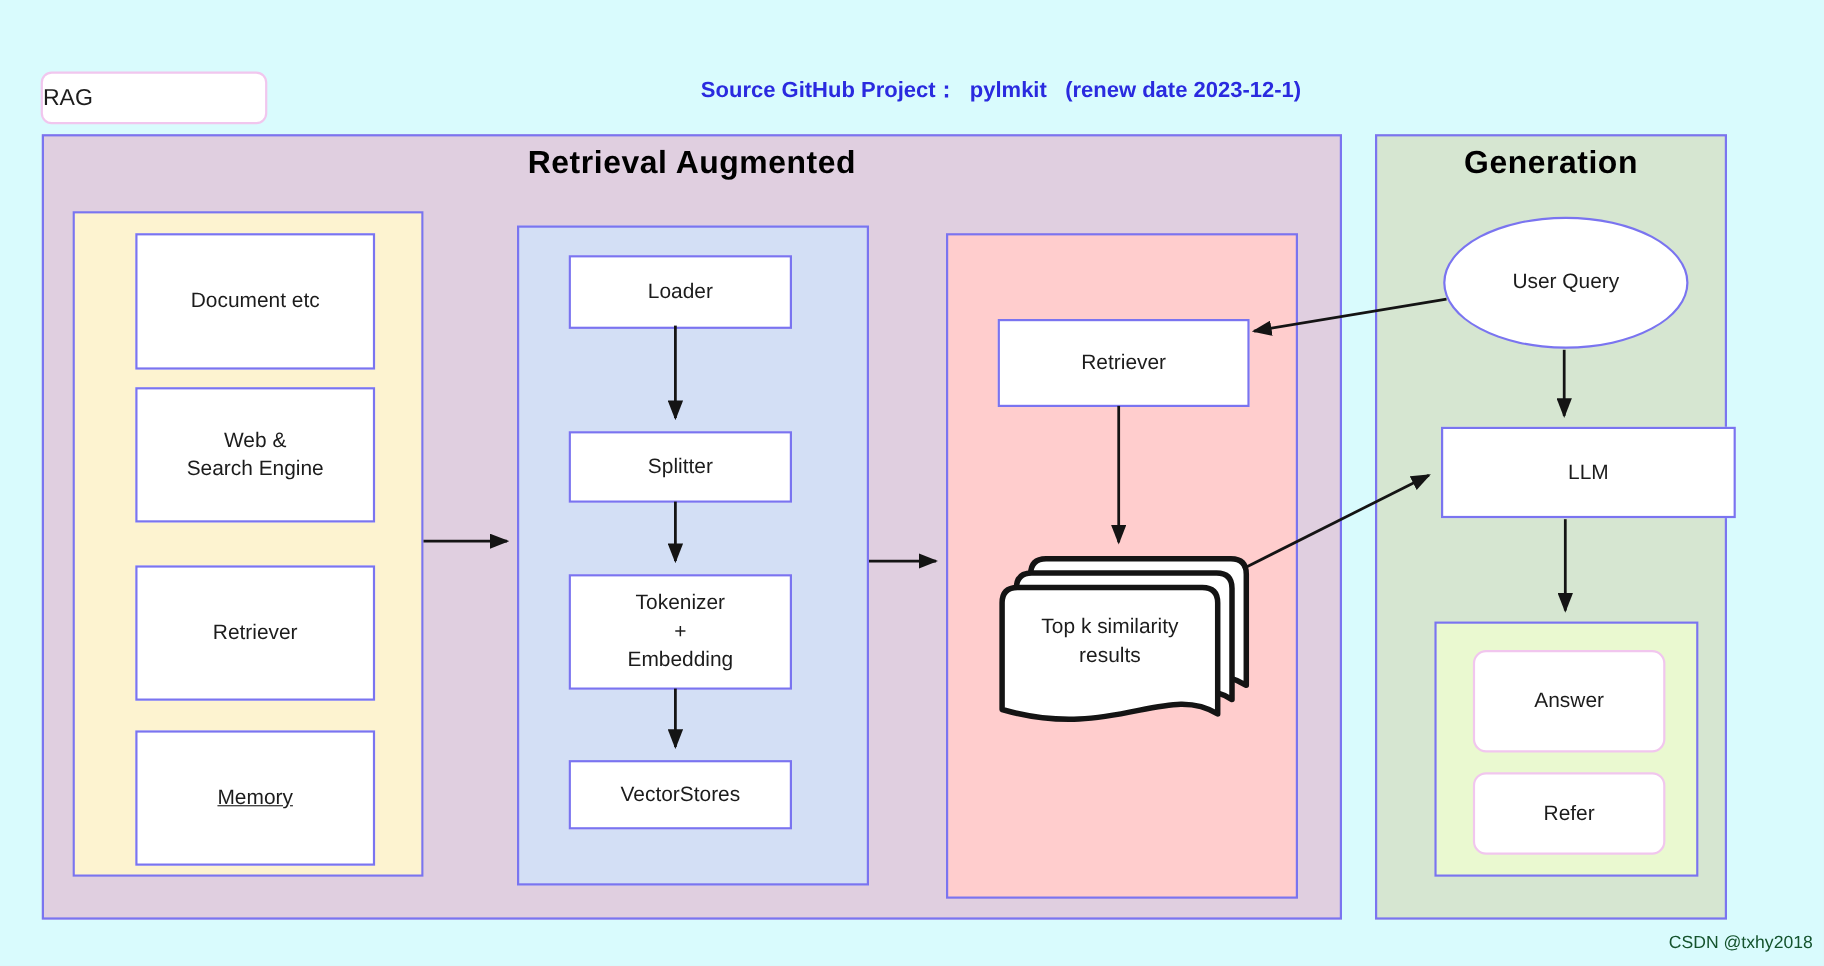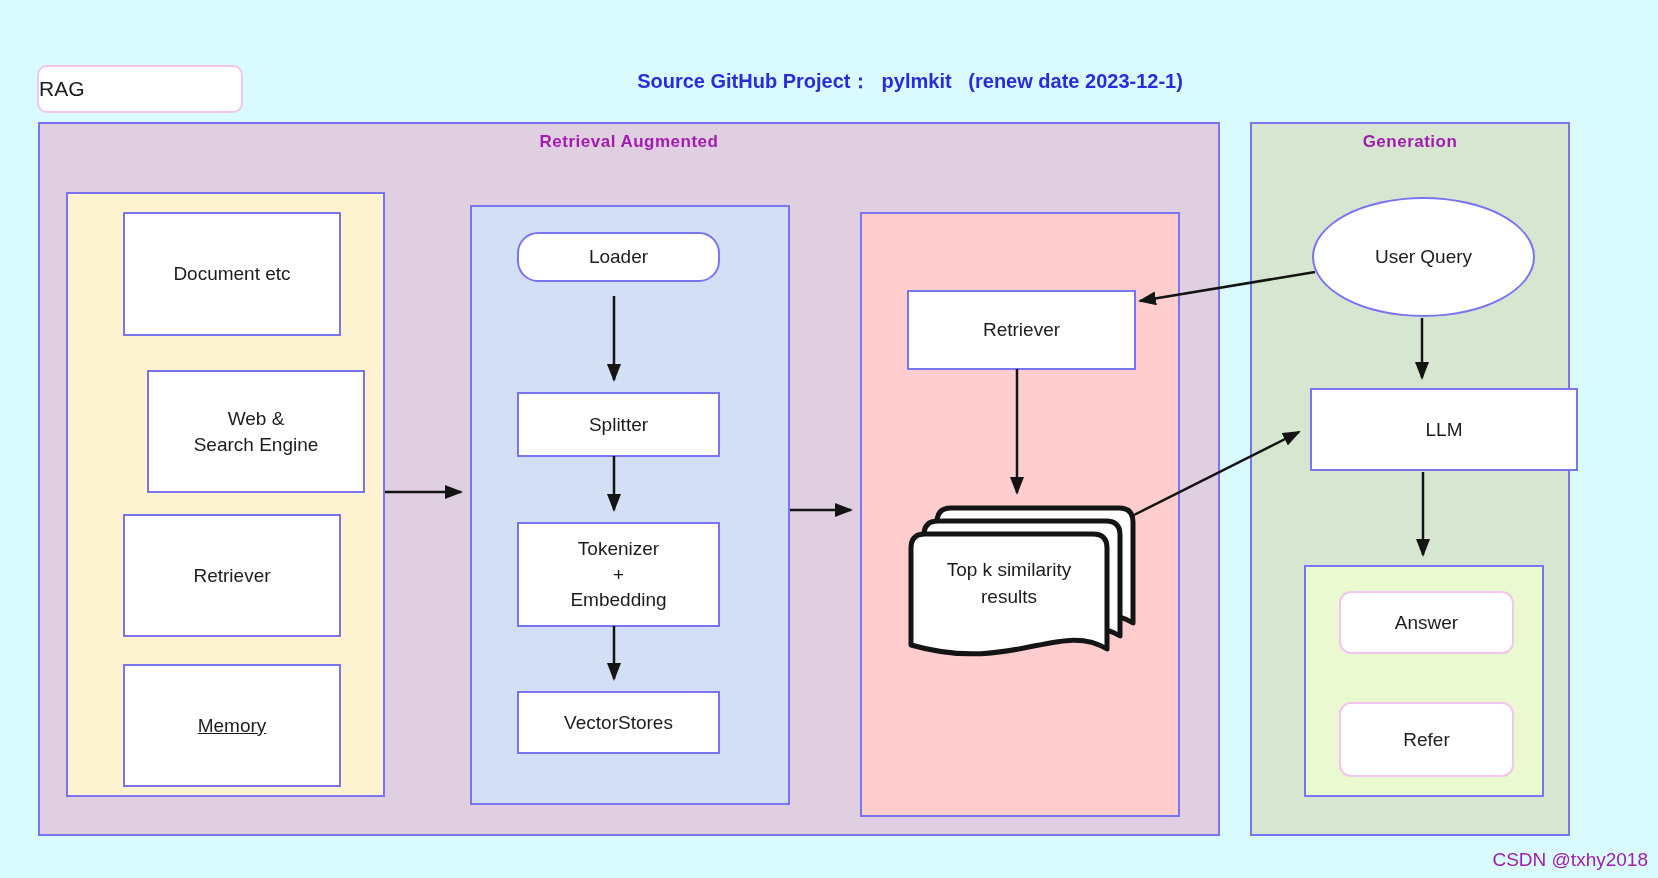--- a/index.html
+++ b/index.html
@@ -1,21 +1,21 @@
 <!DOCTYPE html>
 <html><head>
 <meta charset="utf-8">
 <style>
   html,body{margin:0;padding:0;}
   body{font-family:"Liberation Sans",sans-serif;background:#d9fbfd;}
   #canvas{position:relative;width:1658px;height:878px;background:#d9fbfd;overflow:hidden;}
 
   .panel{position:absolute;border:2px solid #7a74f0;box-sizing:border-box;}
   .panel-title{position:absolute;left:0;right:0;top:8px;text-align:center;
-    font-size:17px;font-weight:bold;color:#a21caf;letter-spacing:.5px;}
+    font-size:29px;font-weight:bold;color:#000000;letter-spacing:.5px;}
 
   .node{position:absolute;background:#ffffff;border:2px solid #7a74f0;box-sizing:border-box;
     display:flex;align-items:center;justify-content:center;text-align:center;
     font-size:19px;color:#1c1c1c;white-space:pre-line;line-height:1.35;}
 
   .soft{border:2px solid #f1c6ee;border-radius:12px;}
 
   #rag-tag{position:absolute;left:37px;top:65px;width:206px;height:48px;background:#fff;
     border:2px solid #f1c6ee;border-radius:10px;box-sizing:border-box;
     display:flex;align-items:center;justify-content:flex-start;font-size:21px;color:#1c1c1c;}
@@ -39,54 +39,54 @@
     border:2px solid #7a74f0;border-radius:50%;box-sizing:border-box;
     display:flex;align-items:center;justify-content:center;font-size:19px;color:#1c1c1c;}
 
   #doc-stack{position:absolute;left:37px;top:278px;width:260px;height:185px;}
   #topk-label{position:absolute;left:49px;top:330px;width:196px;height:80px;
     display:flex;align-items:center;justify-content:center;text-align:center;
     font-size:19px;color:#1c1c1c;white-space:pre-line;line-height:1.4;}
 
   #arrow-layer{position:absolute;left:0;top:0;width:1658px;height:878px;pointer-events:none;}
 
-  #watermark{position:absolute;top:849px;right:10px;font-size:19px;color:#a21caf;text-align:center;}
+  #watermark{position:absolute;top:849px;right:10px;font-size:16px;color:#14532d;text-align:center;}
 </style>
 </head>
 <body>
 
 <div id="canvas">
 
   <div id="rag-tag">
     <span>RAG</span>
   </div>
 
   <div id="source-note">Source GitHub Project：  pylmkit   (renew date 2023-12-1)</div>
 
   <div id="retrieval-panel" class="panel">
     <div class="panel-title">Retrieval Augmented</div>
 
     <div id="sources-panel" class="panel">
       <div class="node src-box" style="top:18px;height:124px;">
         <span>Document etc</span>
       </div>
-      <div class="node src-box" style="top:176px;margin-left:24px;">
+      <div class="node src-box" style="top:158px;">
         <span>Web &amp;
 Search Engine</span>
       </div>
       <div class="node src-box" style="top:320px;">
         <span>Retriever</span>
       </div>
       <div class="node src-box" style="top:470px;text-decoration:underline;">
         <span>Memory</span>
       </div>
     </div>
 
     <div id="processing-panel" class="panel">
-      <div class="node proc-box" style="top:25px;height:50px;border-radius:21px;">
+      <div class="node proc-box" style="top:25px;height:67px;">
         <span>Loader</span>
       </div>
       <div class="node proc-box" style="top:185px;height:65px;">
         <span>Splitter</span>
       </div>
       <div class="node proc-box" style="top:315px;height:105px;">
         <span>Tokenizer
 +
 Embedding</span>
       </div>
@@ -117,21 +117,21 @@
 
     <div id="user-query">
       <span>User Query</span>
     </div>
 
     <div class="node" style="left:58px;top:264px;width:268px;height:83px;">
       <span>LLM</span>
     </div>
 
     <div id="output-panel">
-      <div class="node soft" style="left:33px;top:24px;width:175px;height:63px;">
+      <div class="node soft" style="left:33px;top:24px;width:175px;height:93px;">
         <span>Answer</span>
       </div>
       <div class="node soft" style="left:33px;top:135px;width:175px;height:75px;">
         <span>Refer</span>
       </div>
     </div>
   </div>
 
   <svg id="arrow-layer" viewBox="0 0 1658 878">
     <defs>

